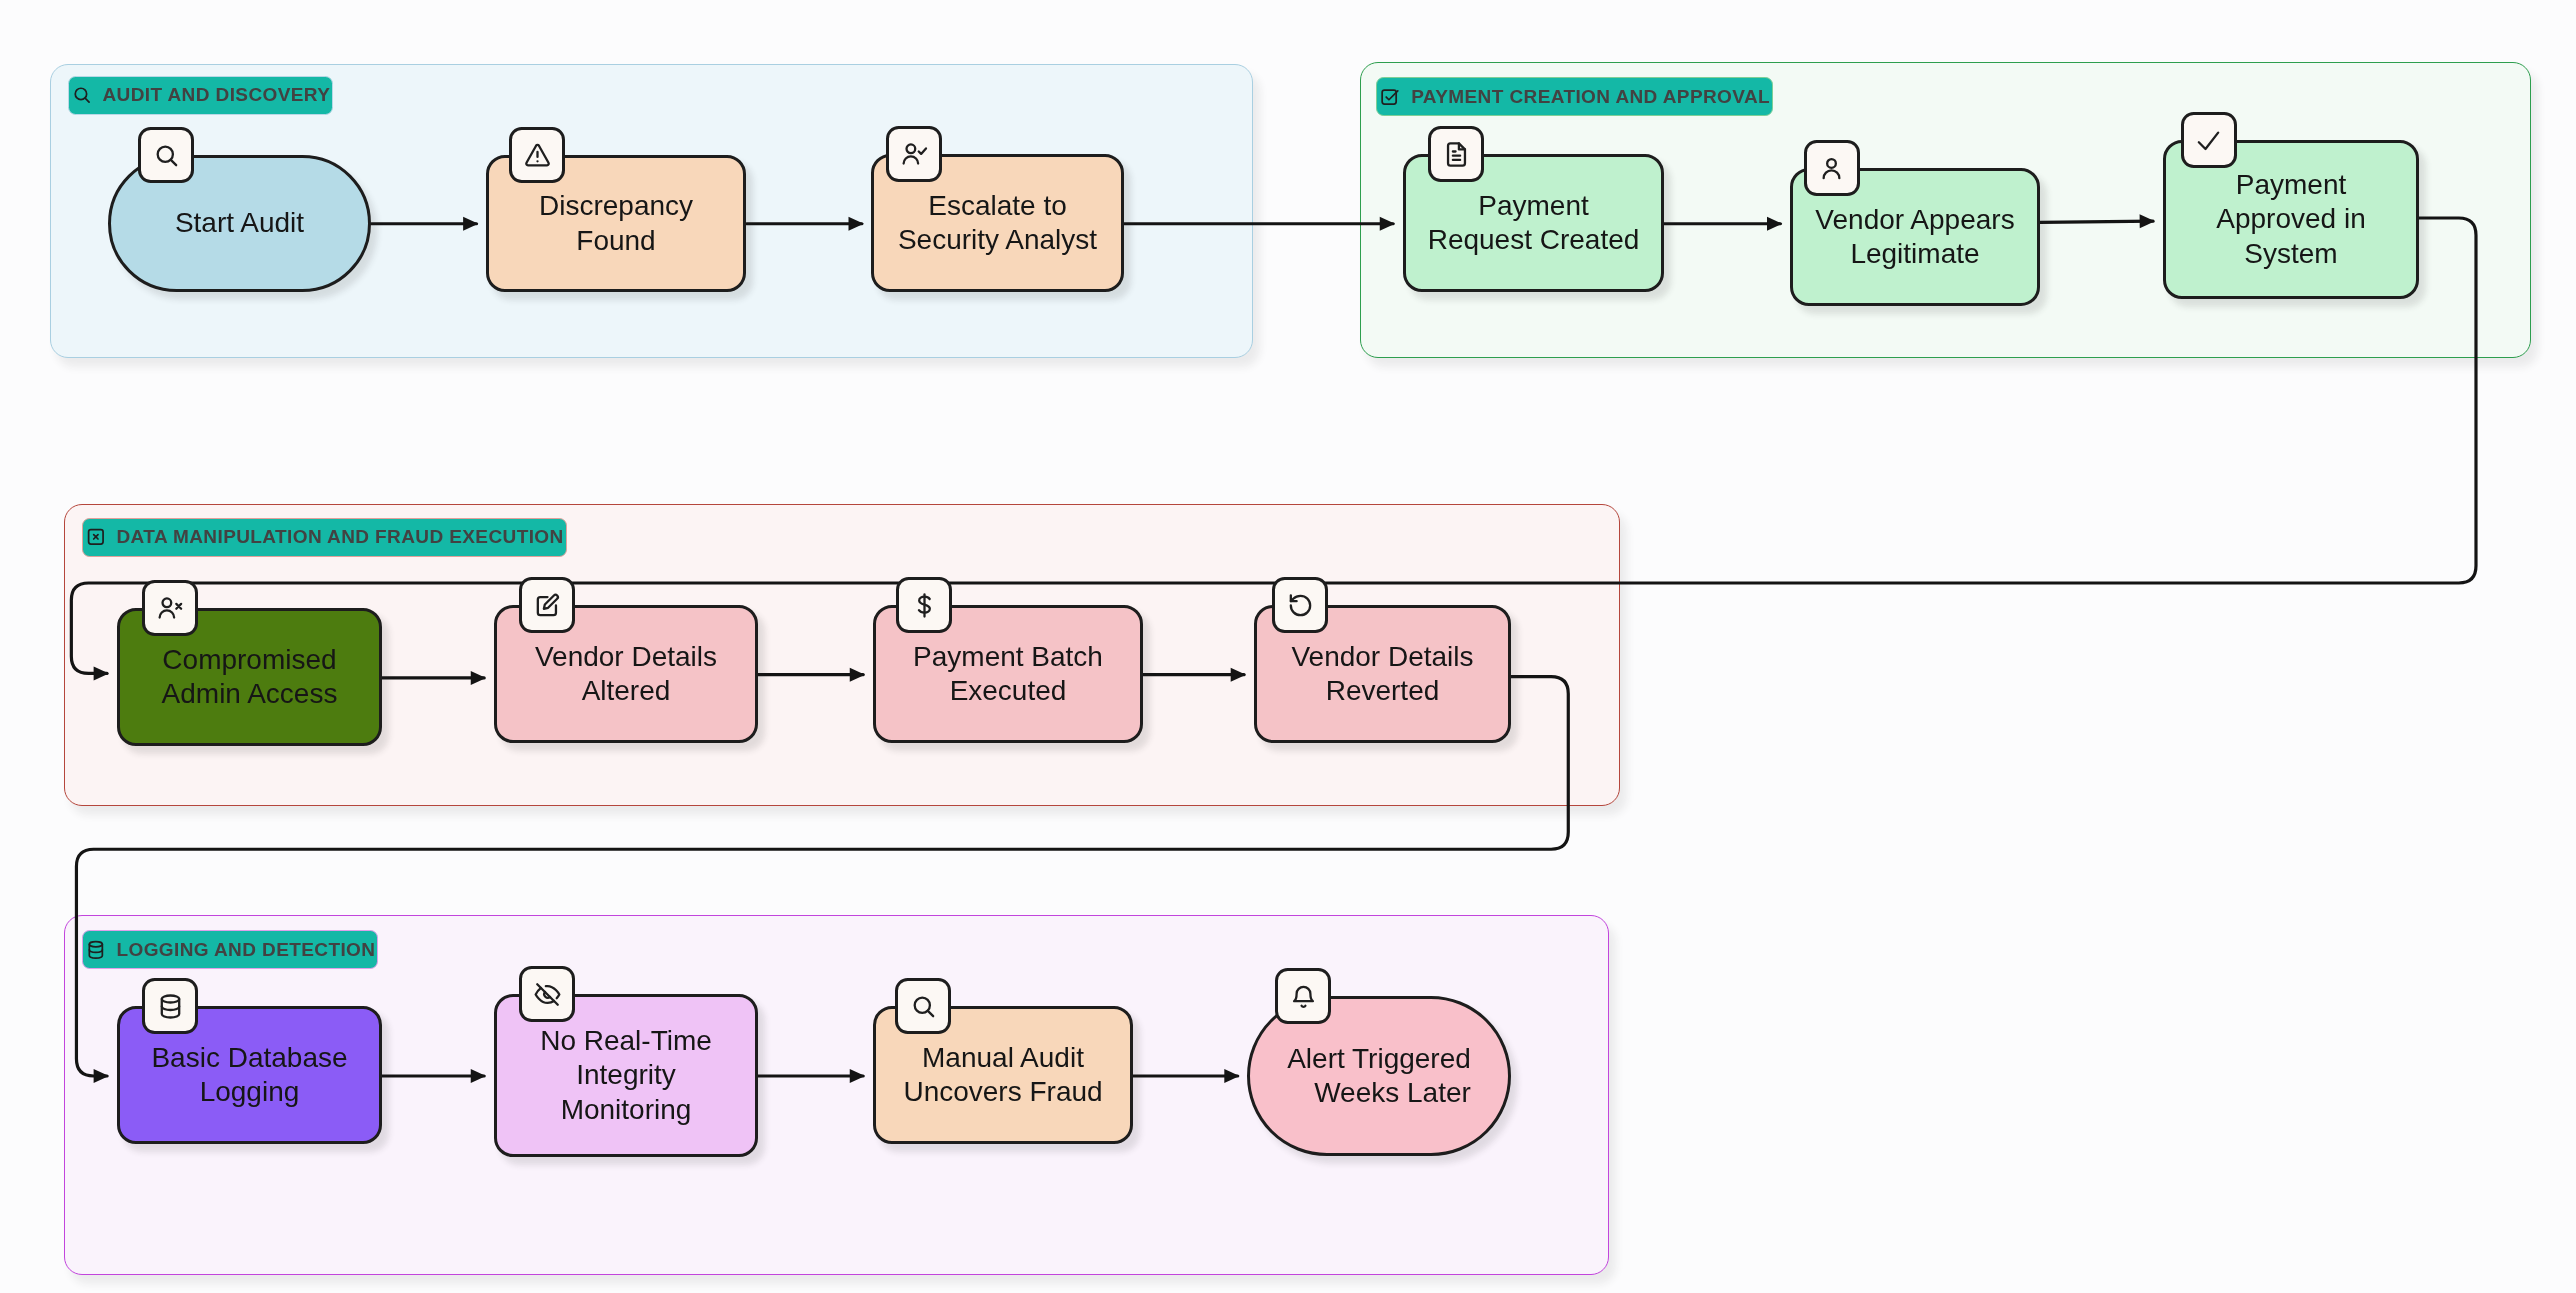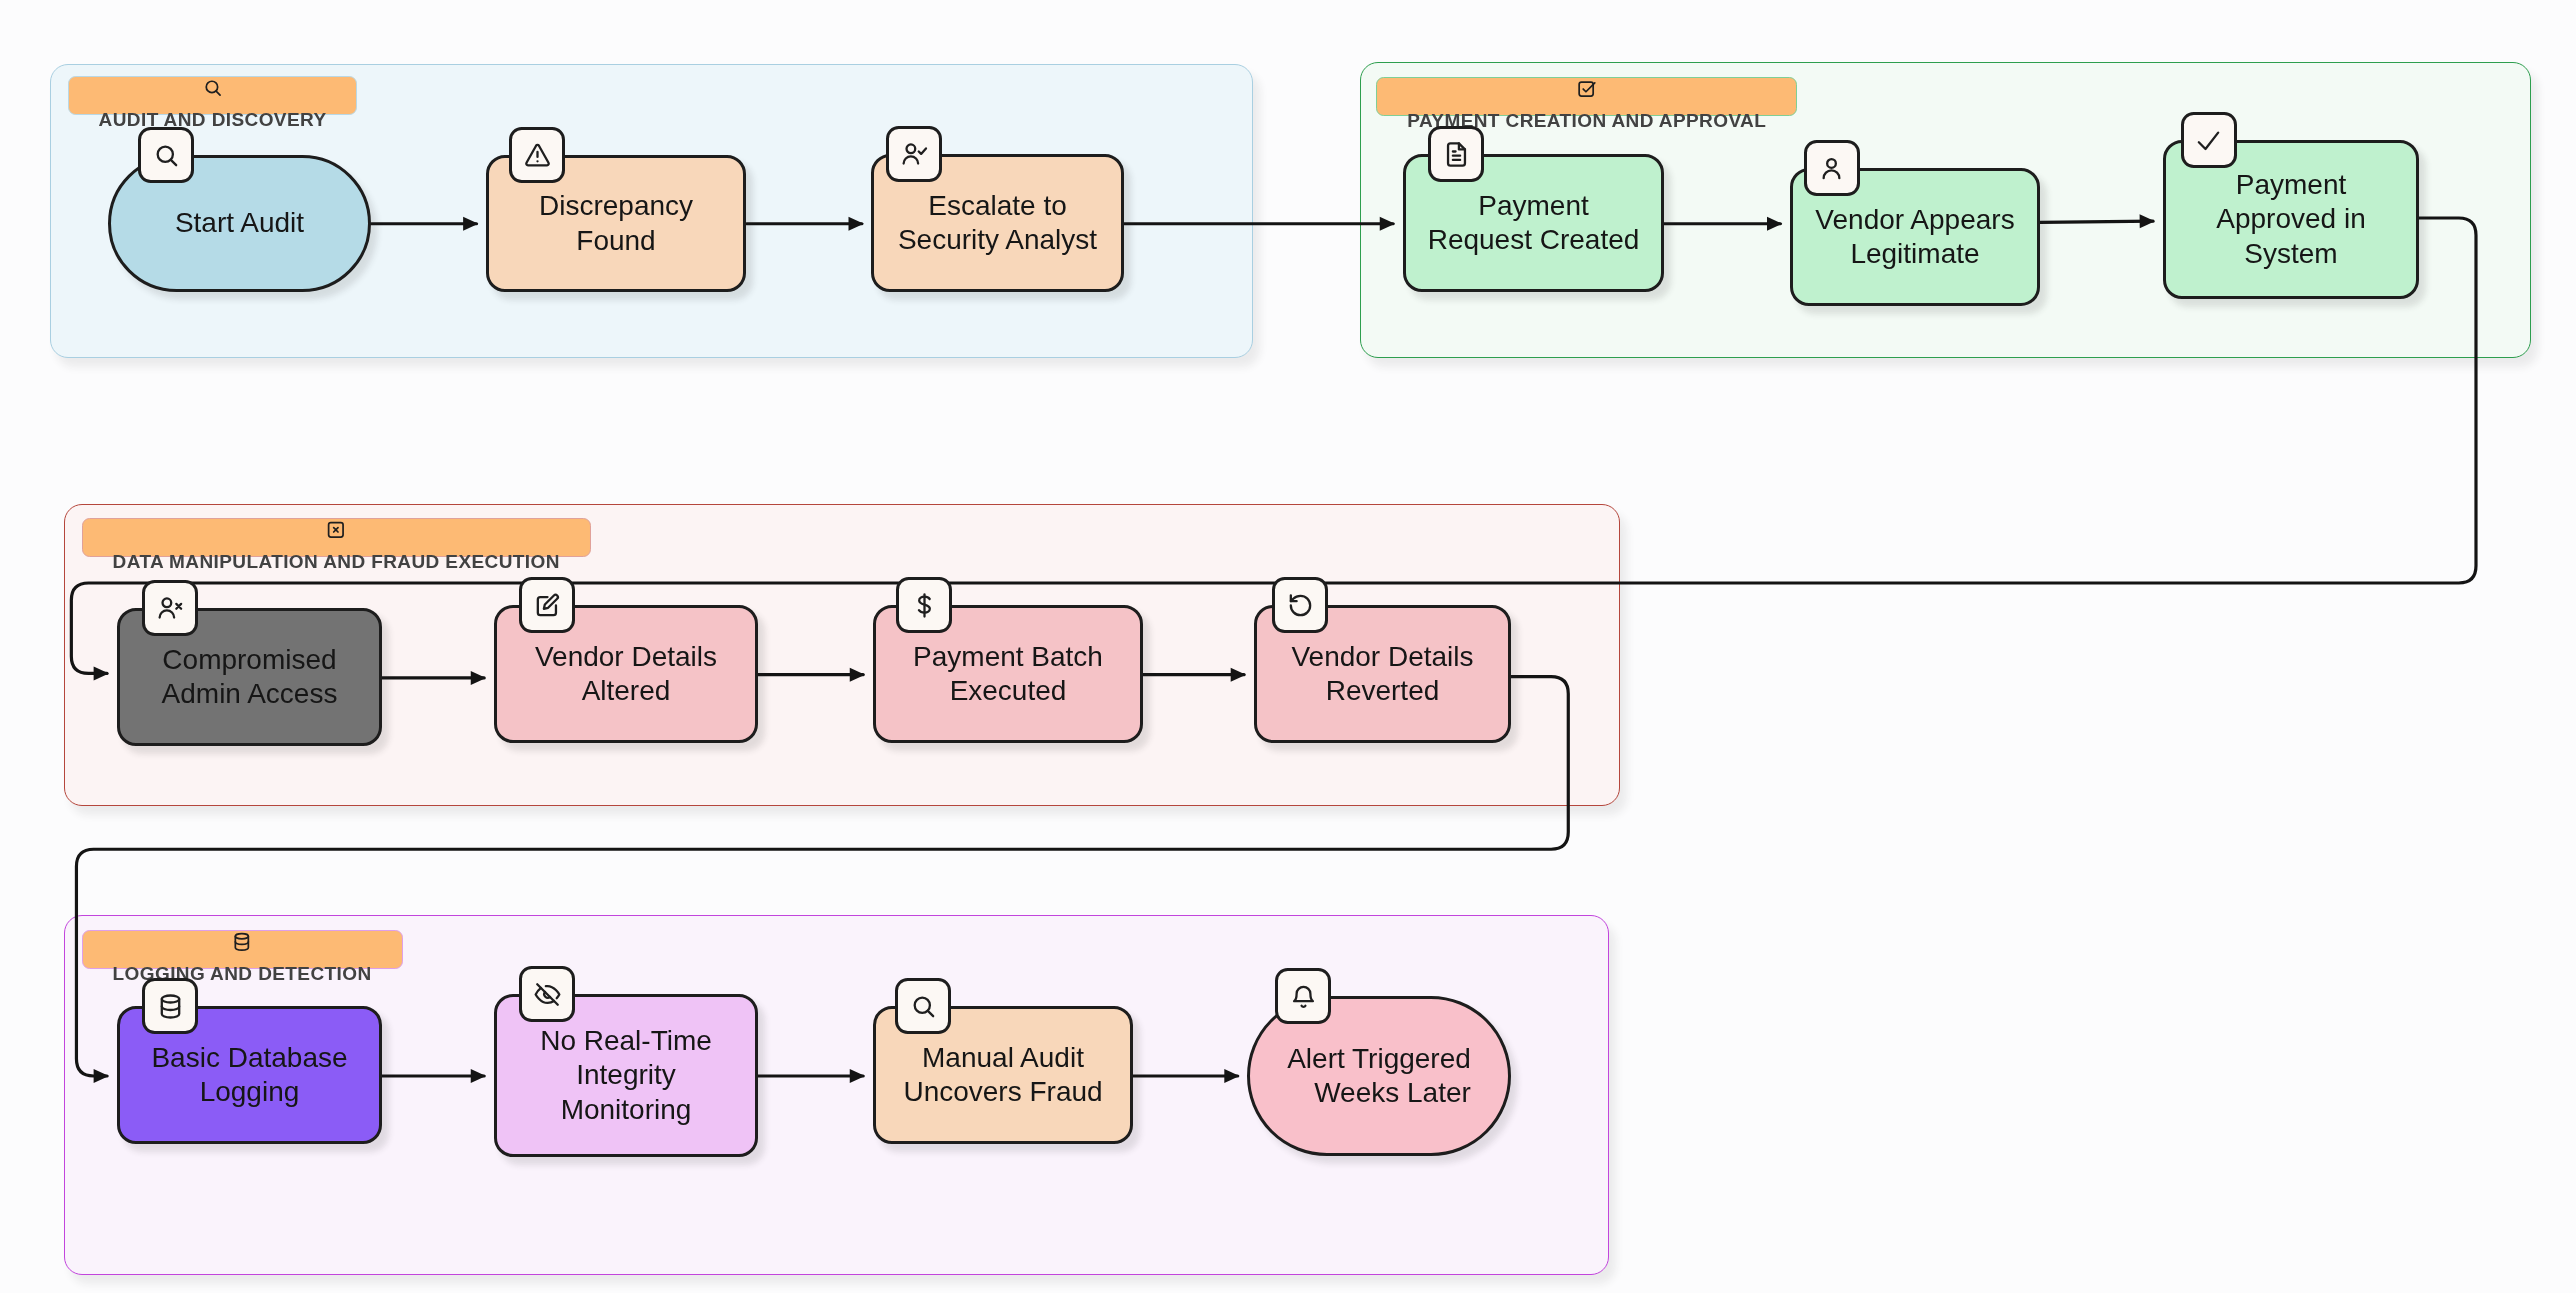--- a/index.html
+++ b/index.html
@@ -2,22 +2,22 @@
 <html style="font-size:10.2px"><head>
 <meta charset="utf-8">
 <style>
   html,body{margin:0;padding:0;background:#fcfcfd;}
   #canvas{position:relative;width:2576px;height:1294px;overflow:hidden;
           font-family:"Liberation Sans","DejaVu Sans",sans-serif;}
   .layer{position:absolute;left:0;top:0;width:100%;height:100%;}
   
   .group{position:absolute;border-radius:18px;box-shadow:6.4px 9px 9px rgba(40,40,40,.08);}
   .chip{position:absolute;display:inline-flex;align-items:center;gap:10.2px;
-        background:#fdba74;border-radius:7.6px;height:37px;padding:0 30px;
-        font-size:19px;font-weight:700;letter-spacing:0.4px;color:#424242;white-space:nowrap;flex-direction:column;}
+        background:#14b8a6;border-radius:7.6px;height:37px;padding:0 2px;
+        font-size:19px;font-weight:700;letter-spacing:0.4px;color:#424242;white-space:nowrap;}
   .chip svg{width:21.7px;height:21.7px;flex:0 0 auto;}
   
   svg.edges{position:absolute;left:0;top:0;}
   svg.edges path.wire{stroke:#141414;stroke-width:5;fill:none;stroke-linecap:round;stroke-linejoin:round;}
   
   .node{position:absolute;display:flex;align-items:center;justify-content:center;
         border:3.2px solid #1d1d1d;border-radius:19px;box-shadow:6.4px 7.6px 6.4px rgba(40,40,40,.12);
         text-align:center;}
   .node.stadium{border-radius:83px;text-align:right;}
   .node .label{font-size:28px;line-height:1.22;font-weight:500;color:#161616;
@@ -148,21 +148,21 @@
       <div class="node" style="left: 2163px; top: 140px; width: 250px; height: 153px; background: rgb(191, 241, 206);">
         <div class="badge" style="left: 14.7px; top: -31px;">
           <svg class="icon-svg" viewBox="0 0 24 24">
             <path d="M4 13.5 9.5 19 20 5.5"></path>
           </svg>
         </div>
         <span class="label">Payment
 Approved in
 System</span>
       </div>
-      <div class="node" style="left: 117px; top: 608px; width: 259px; height: 132px; background: #737373;">
+      <div class="node" style="left: 117px; top: 608px; width: 259px; height: 132px; background: #4d7c0f;">
         <div class="badge" style="left: 22px; top: -31px;">
           <svg class="icon-svg" viewBox="0 0 24 24">
             <circle cx="9" cy="7.3" r="3.6"></circle>
             <path d="M3 19.5c0-3.3 2.7-6 6-6s6 2.7 6 6"></path>
             <path d="m16.8 8.2 4 4M20.8 8.2l-4 4"></path>
           </svg>
         </div>
         <span class="label">Compromised
 Admin Access</span>
       </div>

